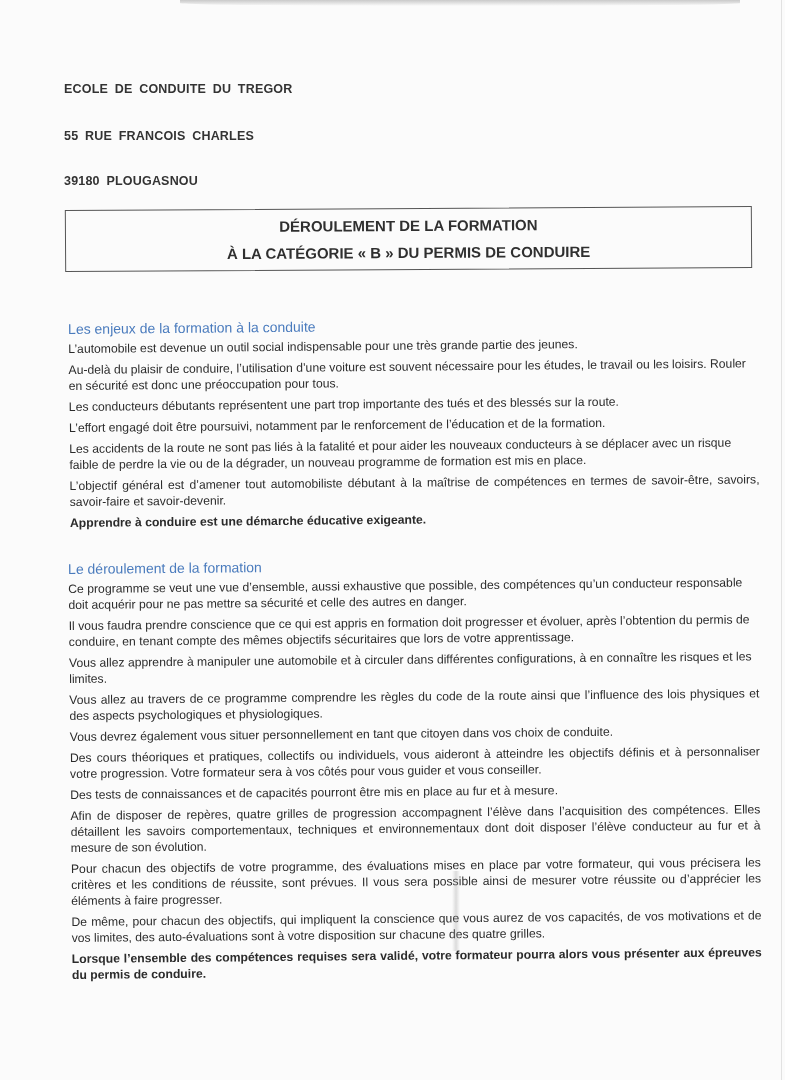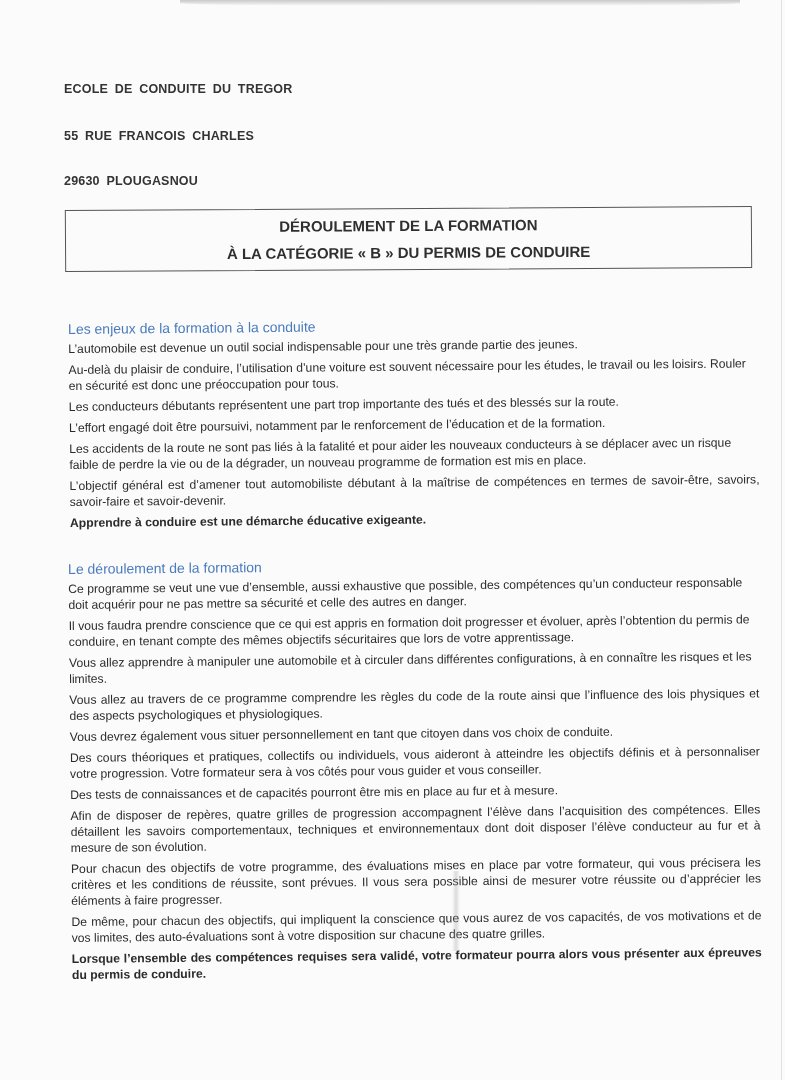--- a/index.html
+++ b/index.html
@@ -53,21 +53,21 @@
 </head>
 <body>
 
 <div class="top-shadow"></div>
 <div class="right-edge"></div>
 
 <div class="page">
 
   <div class="addr" style="top:66px;">ECOLE  DE  CONDUITE  DU  TREGOR</div>
   <div class="addr" style="top:113px;">55  RUE  FRANCOIS  CHARLES</div>
-  <div class="addr" style="top:158px;">29630  PLOUGASNOU</div>
+  <div class="addr" style="top:158px;">39180  PLOUGASNOU</div>
 
   <div class="title-box">
     <div class="t1">DÉROULEMENT DE LA FORMATION</div>
     <div class="t2">À LA CATÉGORIE « B » DU PERMIS DE CONDUIRE</div>
   </div>
 
   <div class="section" style="top:305px;">
     <h2 class="heading">Les enjeux de la formation à la conduite</h2>
     <p class="para">L’automobile est devenue un outil social indispensable pour une très grande partie des jeunes.</p>
     <p class="para">Au-delà du plaisir de conduire, l’utilisation d’une voiture est souvent nécessaire pour les études, le travail ou les loisirs. Rouler en sécurité est donc une préoccupation pour tous.</p>

